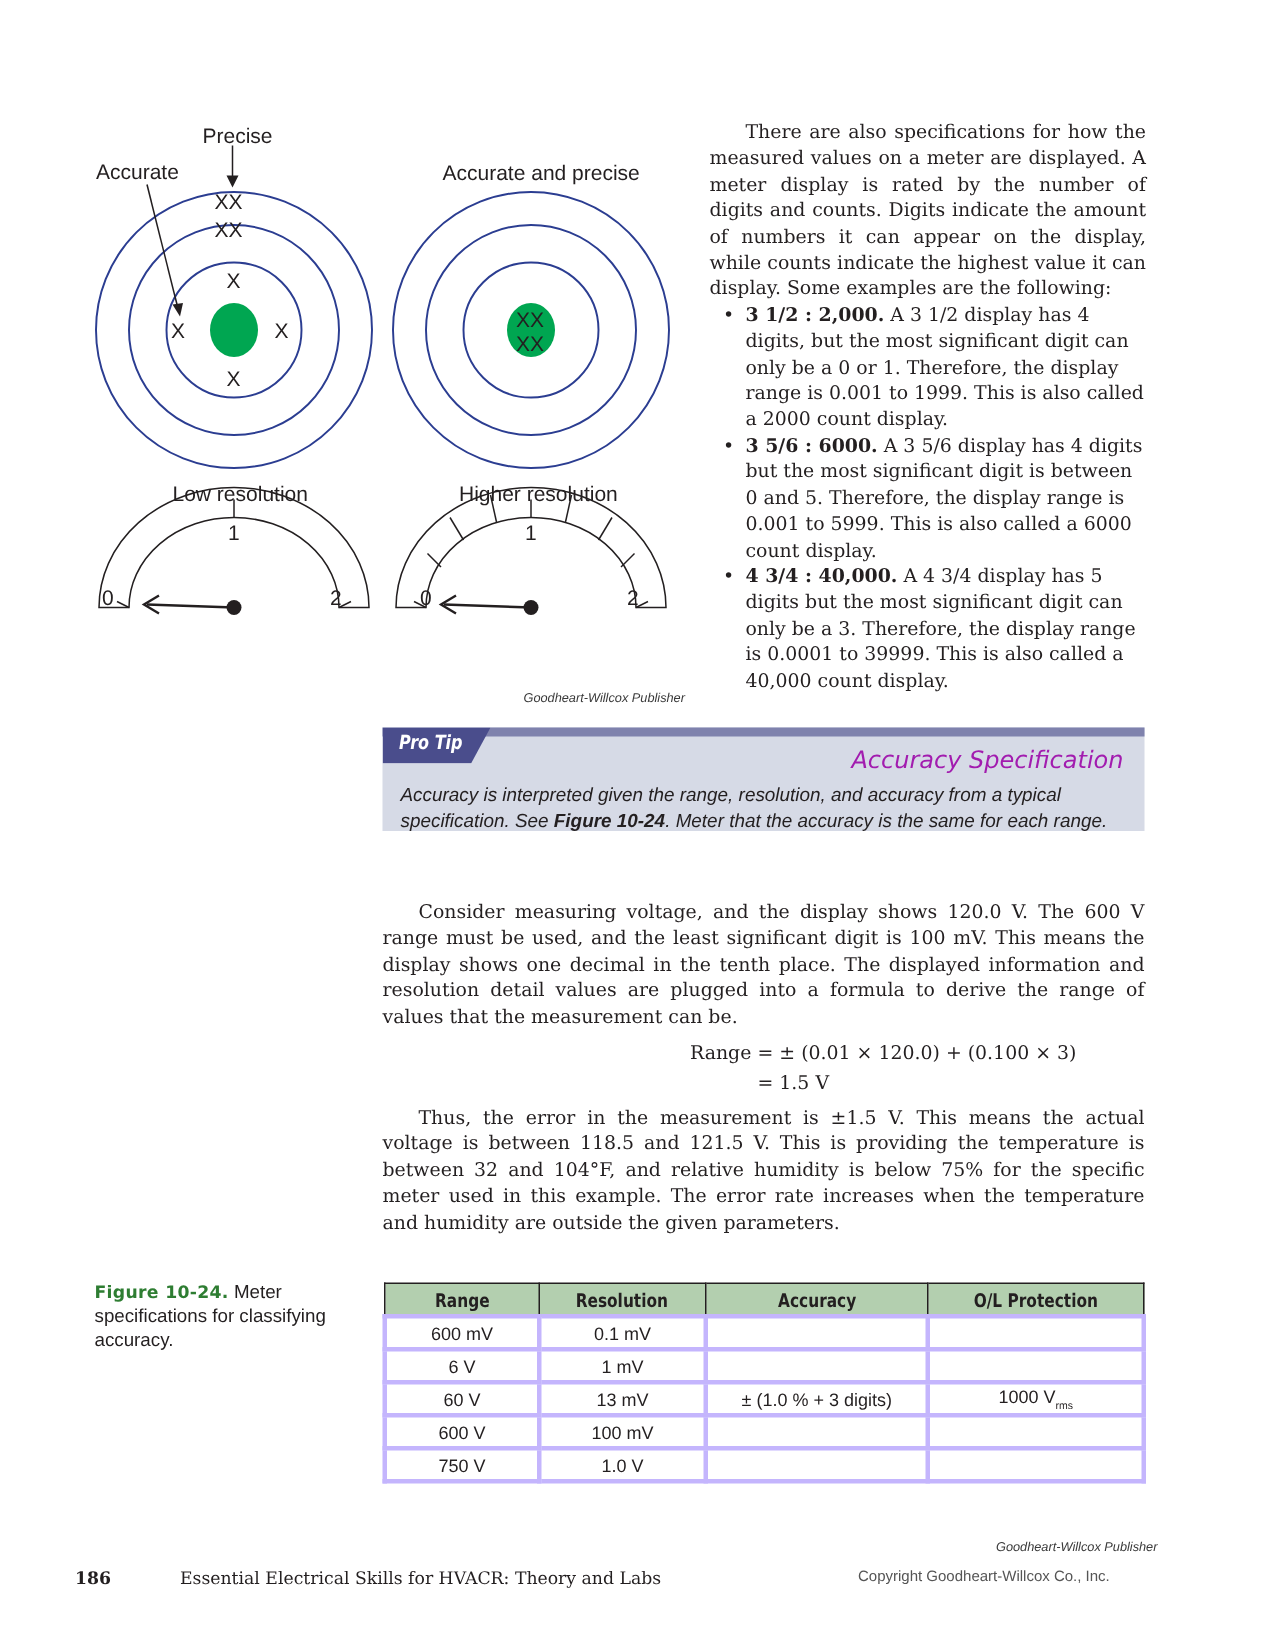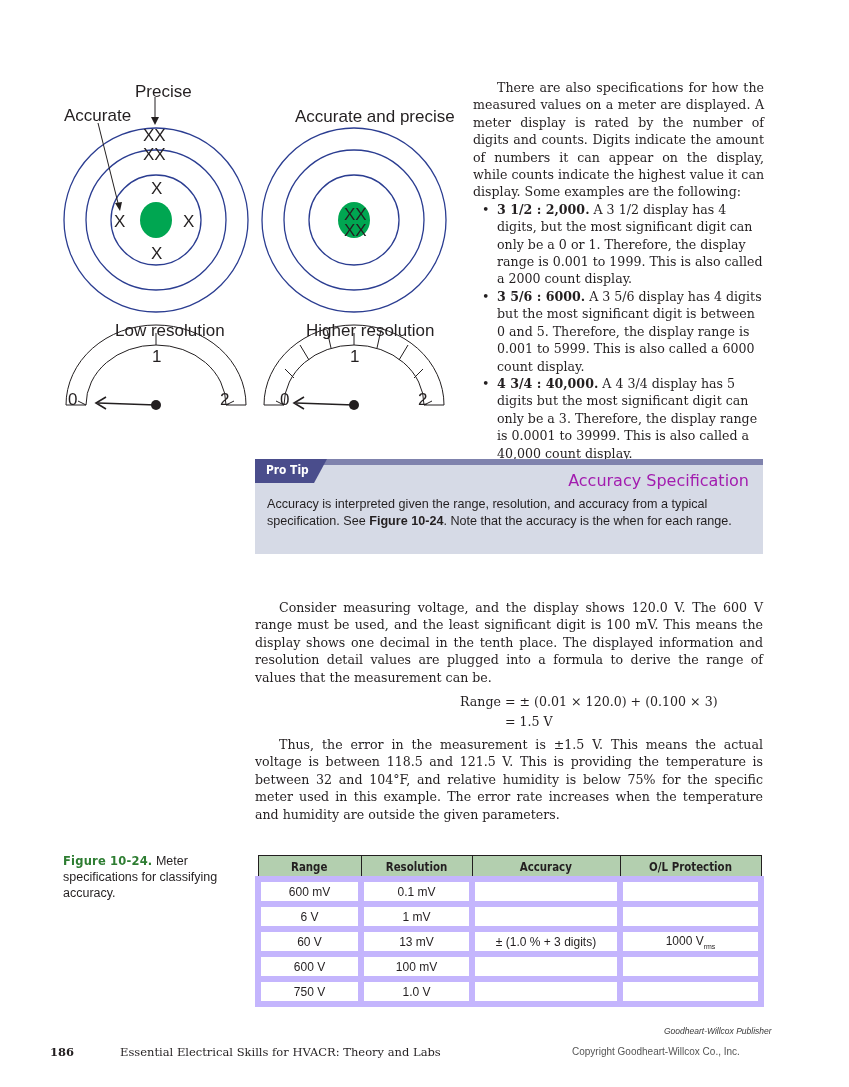--- a/index.html
+++ b/index.html
@@ -1,55 +1,55 @@
 <!DOCTYPE html>
 <html><head>
 <meta charset="utf-8">
 <style>
   html, body { margin:0; padding:0; background:#ffffff; }
   body { width:849px; height:1087px; position:relative; overflow:hidden; color:#231f20; }
   .abs { position:absolute; }
 
   
   #fig23 { left:50px; top:75px; width:410px; height:370px; }
-  .fig-label { font-family:"Liberation Sans", sans-serif; font-size:17px; color:#231f20; white-space:nowrap; }
+  .fig-label { font-family:"Liberation Sans", sans-serif; font-size:14px; color:#231f20; white-space:nowrap; }
   .credit { font-family:"Liberation Sans", sans-serif; font-style:italic; font-size:8.5px; color:#3a3a3a; white-space:nowrap;margin-top:44px; }
   .caption { font-family:"Liberation Sans", sans-serif; font-size:12.5px; color:#231f20; line-height:16px; }
   .caption .fignum { color:#2e7d32; font-weight:bold; font-family:"DejaVu Sans", sans-serif; font-size:11.5px; letter-spacing:0.2px; }
 
   
   .body-text { font-family:"DejaVu Serif", serif; font-size:12.6px; line-height:17.4px; color:#231f20; }
   .para { text-indent:24px; margin:0; text-align:justify; }
   ul.bullets { list-style:none; margin:0; padding:0; }
   ul.bullets li { position:relative; padding-left:24px; }
   ul.bullets li .dot { position:absolute; left:9px; top:0; }
   ul.bullets li b { font-weight:bold; }
 
   
-  #protip { left:255px; top:459px; width:508px; height:95px; background:#d6dae6; }
+  #protip { left:255px; top:485px; width:508px; height:69px; background:#d6dae6;font-style:italic; }
   #protip .band { position:absolute; left:0; top:0; width:508px; height:6px; background:#7f82ad; }
   #protip .tab { position:absolute; left:0; top:0; width:72px; height:24px; background:#4a4d8c;
                  clip-path:polygon(0 0, 100% 0, 82% 100%, 0 100%); }
   #protip .tab-label { position:absolute; left:11px; top:3px; color:#ffffff; font-family:"DejaVu Sans", sans-serif;
                  font-weight:bold; font-size:13px; transform:scaleX(0.82); transform-origin:left top; white-space:nowrap; }
   #protip .title { position:absolute; right:14px; top:12px; color:#a21caf; font-family:"DejaVu Sans", sans-serif;
                  font-size:16px; white-space:nowrap; }
   #protip .tip-body { position:absolute; left:12px; top:37px; width:484px; font-family:"Liberation Sans", sans-serif;
                  font-size:12.6px; line-height:16.5px; color:#231f20; }
 
   
   #main-text { left:255px; top:599px; width:508px; }
   .equation { font-family:"DejaVu Serif", serif; font-size:12.6px; color:#231f20; }
 
   
   #spec-table { left:255px; top:855px; width:509px; border-collapse:collapse; font-family:"Liberation Sans", sans-serif; font-size:12px; }
   #spec-table th { background:#b3cfaf; font-family:"DejaVu Sans", sans-serif; font-weight:bold; font-size:12.5px;
                    height:20px; border:1px solid #231f20; padding:0; color:#231f20; }
   #spec-table th span { display:inline-block; transform:scaleX(0.82); }
-  #spec-table td { border:6px solid #c4b5fd; height:19px; text-align:center; padding:0; color:#231f20; }
+  #spec-table td { border:3px solid #c4b5fd; height:19px; text-align:center; padding:0; color:#231f20; }
   sub.rms { font-size:7px; vertical-align:-4px; }
 
   
   .footer-num { left:50px; top:1045px; font-family:"DejaVu Serif", serif; font-weight:bold; font-size:11.5px;text-align:center; }
   .footer-title { left:120px; top:1045px; font-family:"DejaVu Serif", serif; font-size:11.5px; }
   .footer-copy { left:572px; top:1046px; font-family:"Liberation Sans", sans-serif; font-size:10px; color:#555; }
 </style>
 </head>
 <body>
 
@@ -138,21 +138,21 @@
     <li><span class="dot">•</span><b>3 5/6 : 6000.</b><span> A 3 5/6 display has 4 digits but the most significant digit is between 0 and 5. Therefore, the display range is 0.001 to 5999. This is also called a 6000 count display.</span></li>
     <li><span class="dot">•</span><b>4 3/4 : 40,000.</b><span> A 4 3/4 display has 5 digits but the most significant digit can only be a 3. Therefore, the display range is 0.0001 to 39999. This is also called a 40,000 count display.</span></li>
   </ul>
 </div>
 
 <div id="protip" class="abs">
   <div class="band"></div>
   <div class="tab"></div>
   <div class="tab-label">Pro Tip</div>
   <div class="title">Accuracy Specification</div>
-  <div class="tip-body"><span>Accuracy is interpreted given the range, resolution, and accuracy from a typical specification. See </span><b>Figure 10-24</b><span>. Note that the accuracy is the when for each range.</span></div>
+  <div class="tip-body"><span>Accuracy is interpreted given the range, resolution, and accuracy from a typical specification. See </span><b>Figure 10-24</b><span>. Meter that the accuracy is the same for each range.</span></div>
 </div>
 
 <div id="main-text" class="abs body-text">
   <p class="para">Consider measuring voltage, and the display shows 120.0 V. The 600 V range must be used, and the least significant digit is 100 mV. This means the display shows one decimal in the tenth place. The displayed information and resolution detail values are plugged into a formula to derive the range of values that the measurement can be.</p>
   <div style="position:relative;height:44px;margin-top:6px;">
     <span class="abs equation" style="left:205px;top:1px;">Range</span>
     <span class="abs equation" style="left:250px;top:1px;">= ± (0.01 × 120.0) + (0.100 × 3)</span>
     <span class="abs equation" style="left:250px;top:21px;">= 1.5 V</span>
   </div>
   <p class="para">Thus, the error in the measurement is ±1.5 V. This means the actual voltage is between 118.5 and 121.5 V. This is providing the temperature is between 32 and 104°F, and relative humidity is below 75% for the specific meter used in this example. The error rate increases when the temperature and humidity are outside the given parameters.</p>

